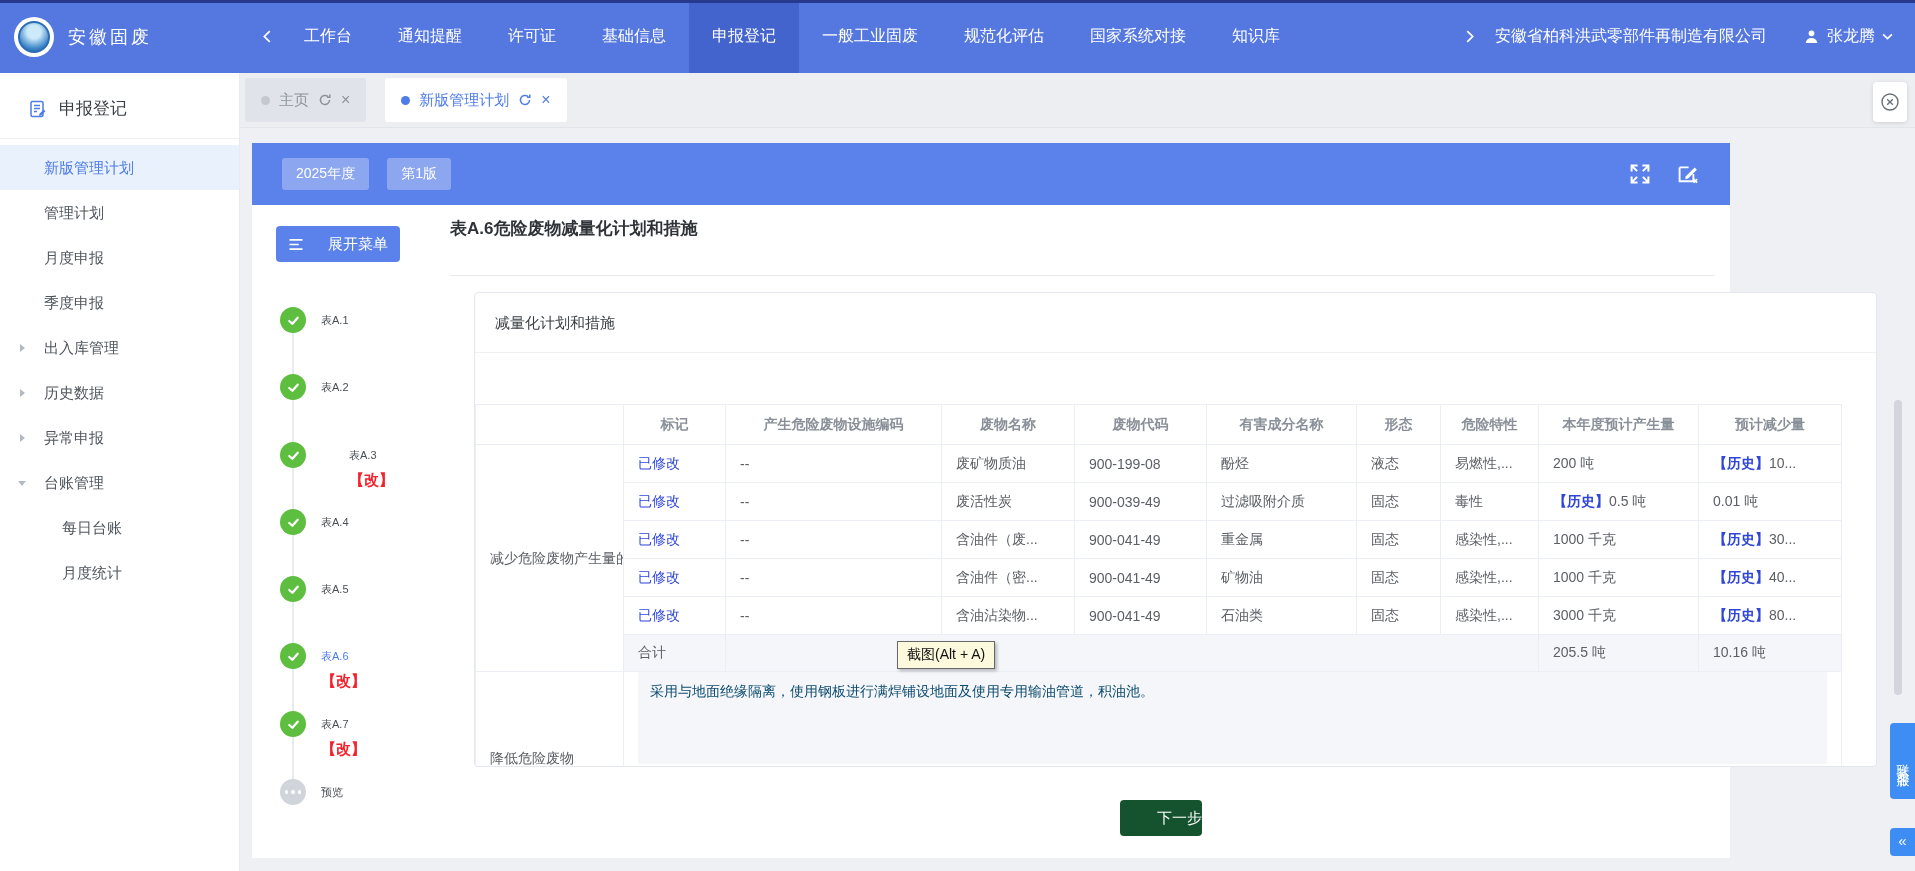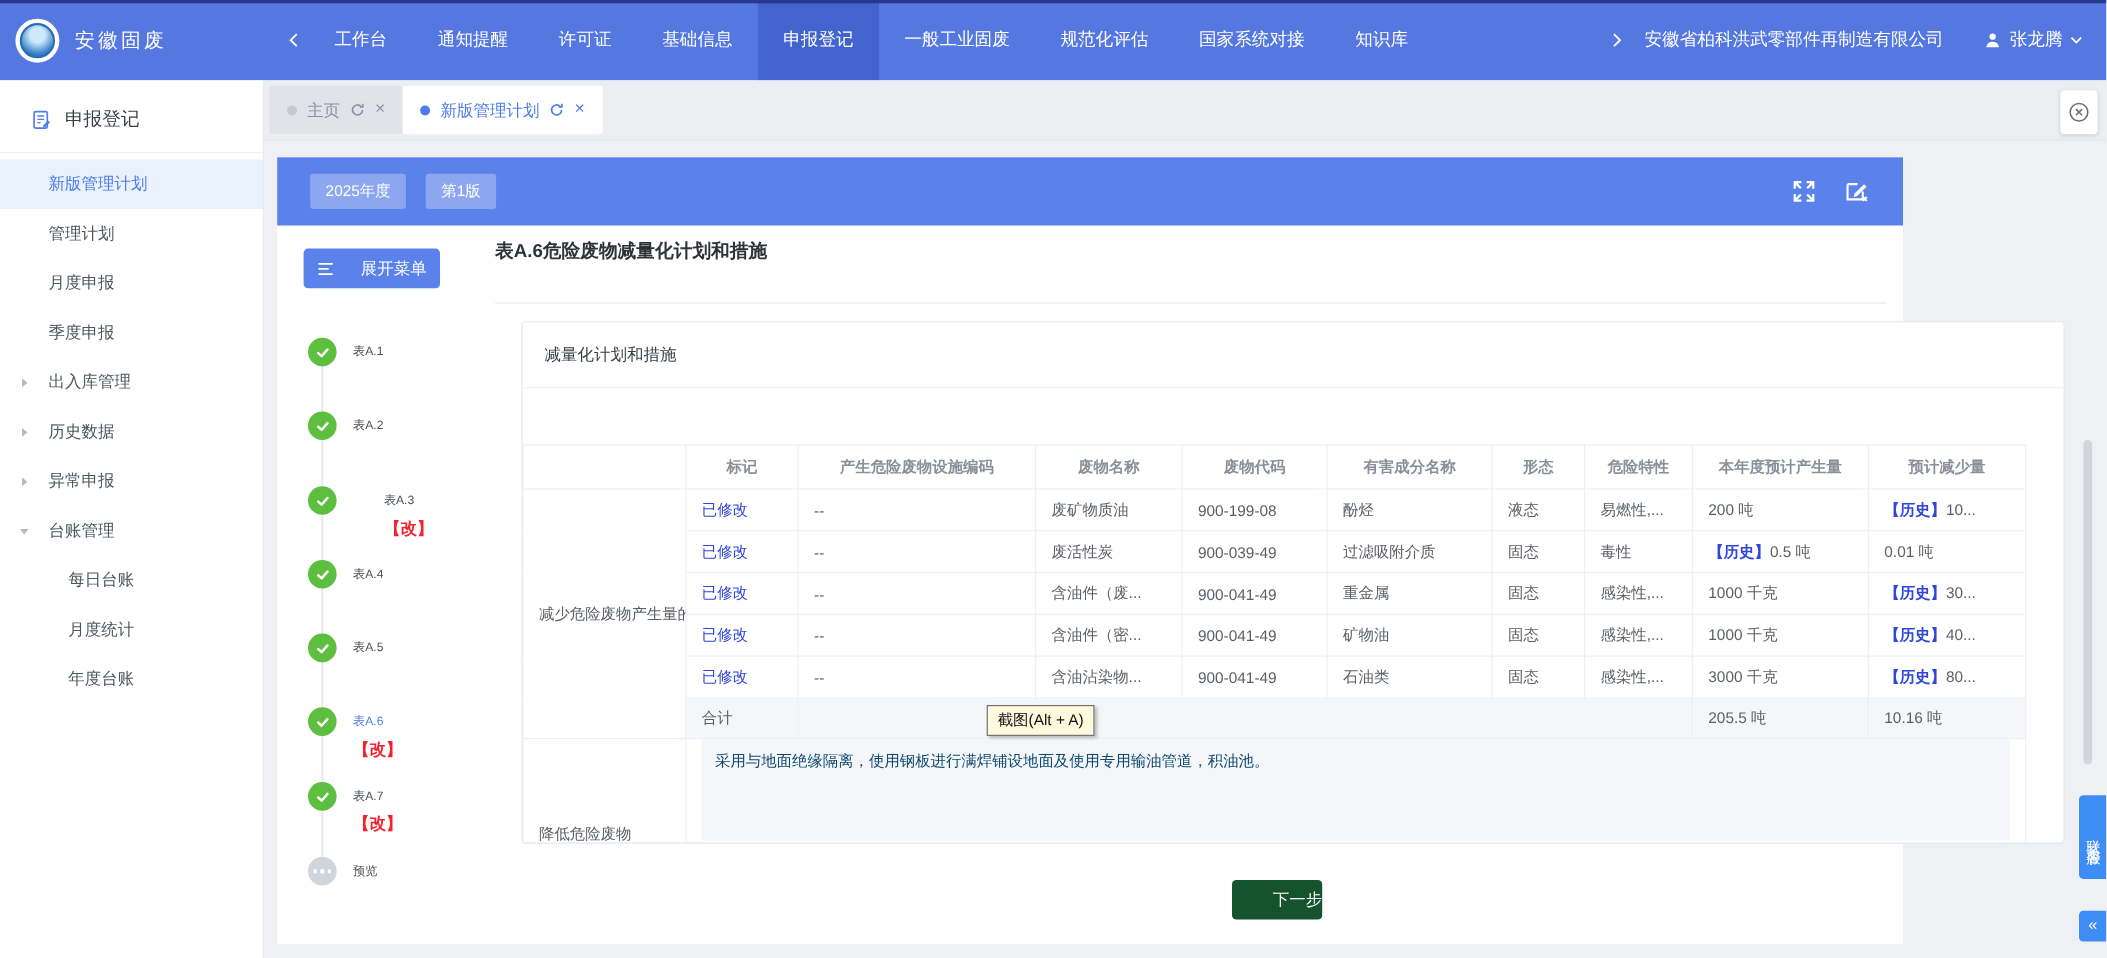--- a/index.html
+++ b/index.html
@@ -27,21 +27,21 @@
   .sidebar-header { display:flex; align-items:center; gap:11px; padding:24px 0 16px 28px; font-size:17px; color:#3a3f45; }
   .sidebar-divider { border-bottom:1px solid #eef0f3; margin-top:2px; }
   .side-menu { list-style:none; padding-top:6px; }
   .side-item { position:relative; height:45px; line-height:45px; padding-left:44px; font-size:15px; color:#50565e; cursor:pointer; white-space:nowrap; }
   .side-item.active { background:#e9f1fd; color:#4e7ce8; }
   .side-item.sub { padding-left:62px; }
   .arrow-r { position:absolute; left:20px; top:50%; transform:translateY(-50%); width:0; height:0; border-top:4px solid transparent; border-bottom:4px solid transparent; border-left:5px solid #b4bac2; }
   .arrow-d { position:absolute; left:18px; top:50%; transform:translateY(-2px); width:0; height:0; border-left:4px solid transparent; border-right:4px solid transparent; border-top:5px solid #b4bac2; }
 
   
-  .tabbar { position:absolute; left:240px; top:73px; right:0; height:55px; background:#eceef2; border-bottom:1px solid #e2e5ea; display:flex; align-items:center; padding-left:5px; gap:0; }
+  .tabbar { position:absolute; left:240px; top:73px; right:0; height:55px; background:#eceef2; border-bottom:1px solid #e2e5ea; display:flex; align-items:center; padding-left:5px; gap:19px; }
   .tab { height:44px; border-radius:3px; display:flex; align-items:center; gap:9px; padding:0 16px; font-size:15px; cursor:pointer; }
   .tab.inactive { background:#e0e4ea; color:#8d939d; }
   .tab.active { background:#fff; color:#4e7ce8; }
   .tab-dot { width:9px; height:9px; border-radius:50%; flex:none; }
   .tab.inactive .tab-dot { background:#c4c9d0; }
   .tab.active .tab-dot { background:#4e7ce8; }
   .tab-close { font-size:16px; line-height:1; }
   .tabbar-close-box { position:absolute; right:8px; top:9px; width:34px; height:40px; background:#fff; border-radius:4px; box-shadow:0 1px 4px rgba(0,0,0,.13); display:flex; align-items:center; justify-content:center; cursor:pointer; }
 
   
@@ -162,21 +162,20 @@
       <li class="side-item active">新版管理计划</li>
       <li class="side-item">管理计划</li>
       <li class="side-item">月度申报</li>
       <li class="side-item">季度申报</li>
       <li class="side-item"><span class="arrow-r"></span><span>出入库管理</span></li>
       <li class="side-item"><span class="arrow-r"></span><span>历史数据</span></li>
       <li class="side-item"><span class="arrow-r"></span><span>异常申报</span></li>
       <li class="side-item"><span class="arrow-d"></span><span>台账管理</span></li>
       <li class="side-item sub">每日台账</li>
       <li class="side-item sub">月度统计</li>
-      <li class="side-item sub">年度台账</li>
     </ul>
   </div>
 
   <div class="tabbar">
     <div class="tab inactive">
       <span class="tab-dot"></span>
       <span>主页</span>
       <span style="display:flex;">
         <svg viewBox="0 0 16 16" width="14" height="14">
             <path d="M13.2 8a5.2 5.2 0 1 1-1.6-3.8" fill="none" stroke="currentColor" stroke-width="1.7"></path>

